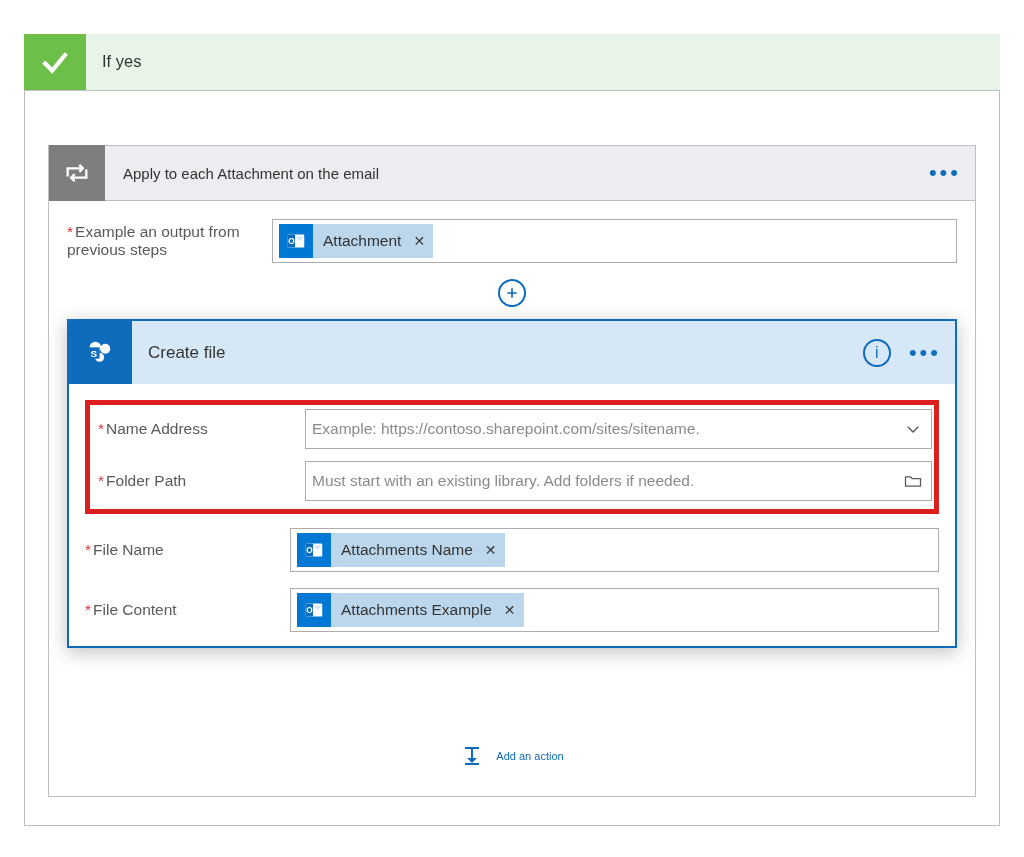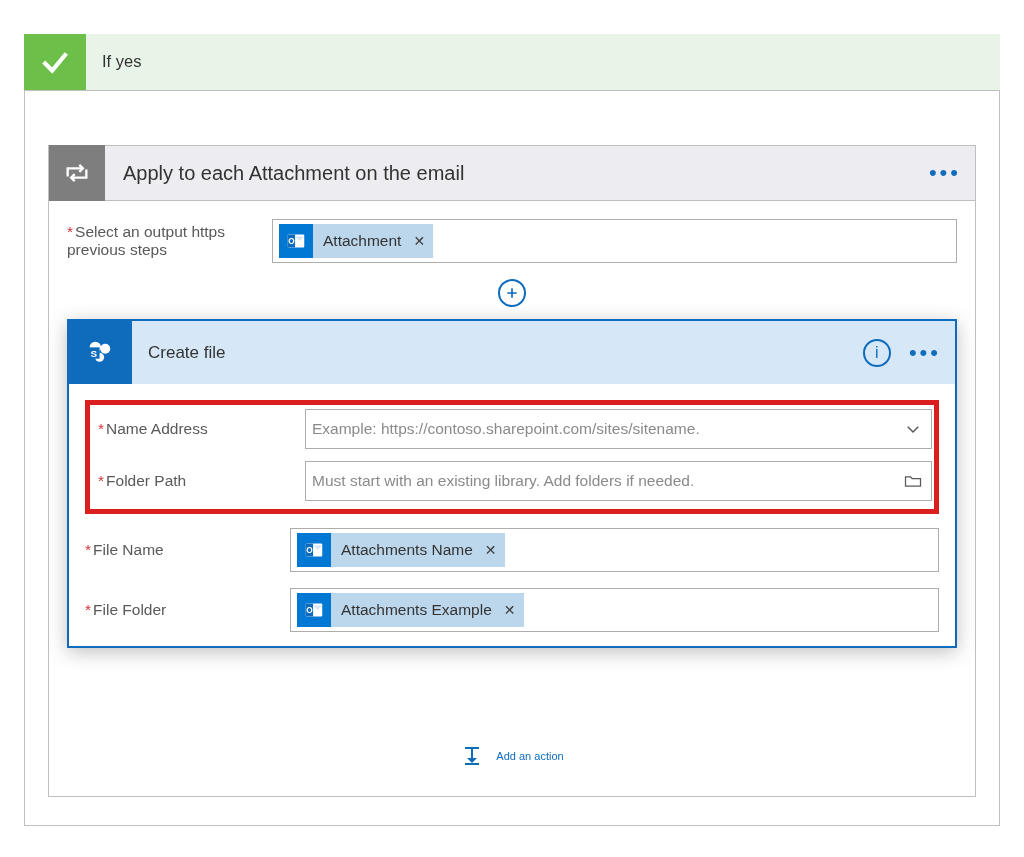--- a/index.html
+++ b/index.html
@@ -42,21 +42,21 @@
     border: 1px solid #bfbfbf;
   }
   .apply-icon {
     width: 56px; height: 56px;
     background: #7e7e7e;
     display: flex; align-items: center; justify-content: center;
   }
   .apply-icon svg { stroke: #ffffff; stroke-width: 2; fill: none; }
   .apply-title {
     flex: 1;
-    font-size: 20px;
+    font-size: 15px;
     padding: 0 18px;
     color: #333333;
   }
   .apply-menu { padding: 0 14px; color: #0f6cbd; font-size: 22px; letter-spacing: 3px; cursor: pointer; line-height: 1;}
   .apply-content {
     border: 1px solid #bfbfbf;
     border-top: none;
     padding: 18px 18px 28px 18px;
   }
 
@@ -167,21 +167,21 @@
               <path d="M10 13 L7 16 L10 19"></path>
           </svg>
         </div>
         <div class="apply-title">Apply to each Attachment on the email</div>
         <div class="apply-menu">•••</div>
       </div>
 
       <div class="apply-content">
 
         <div class="row">
-          <div class="label"><span class="star">*</span><span>Select an output https previous steps</span></div>
+          <div class="label"><span class="star">*</span><span>Example an output from previous steps</span></div>
           <div class="field chip-field">
             <div class="chip">
               <div class="chip-icon">
                 <svg class="outlook-glyph" viewBox="0 0 24 24">
                     <rect x="3" y="5" width="18" height="14" rx="1" fill="#ffffff"></rect>
                     <rect x="3" y="5" width="8" height="14" fill="#0f6cbd"></rect>
                     <text x="7" y="15" font-size="9" fill="#ffffff" text-anchor="middle" font-weight="bold">O</text>
                     <path d="M11 7 L21 7 L16 12 Z" fill="#d6e8f7"></path>
                   </svg>
               </div>
@@ -254,21 +254,21 @@
                         <path d="M11 7 L21 7 L16 12 Z" fill="#d6e8f7"></path>
                       </svg>
                   </div>
                   <span class="chip-label">Attachments Name</span>
                   <span class="chip-x">✕</span>
                 </div>
               </div>
             </div>
 
             <div class="row" style="margin-bottom:0">
-              <div class="label"><span class="star">*</span><span>File Folder</span></div>
+              <div class="label"><span class="star">*</span><span>File Content</span></div>
               <div class="field chip-field">
                 <div class="chip">
                   <div class="chip-icon">
                     <svg class="outlook-glyph" viewBox="0 0 24 24">
                         <rect x="3" y="5" width="18" height="14" rx="1" fill="#ffffff"></rect>
                         <rect x="3" y="5" width="8" height="14" fill="#0f6cbd"></rect>
                         <text x="7" y="15" font-size="9" fill="#ffffff" text-anchor="middle" font-weight="bold">O</text>
                         <path d="M11 7 L21 7 L16 12 Z" fill="#d6e8f7"></path>
                       </svg>
                   </div>

